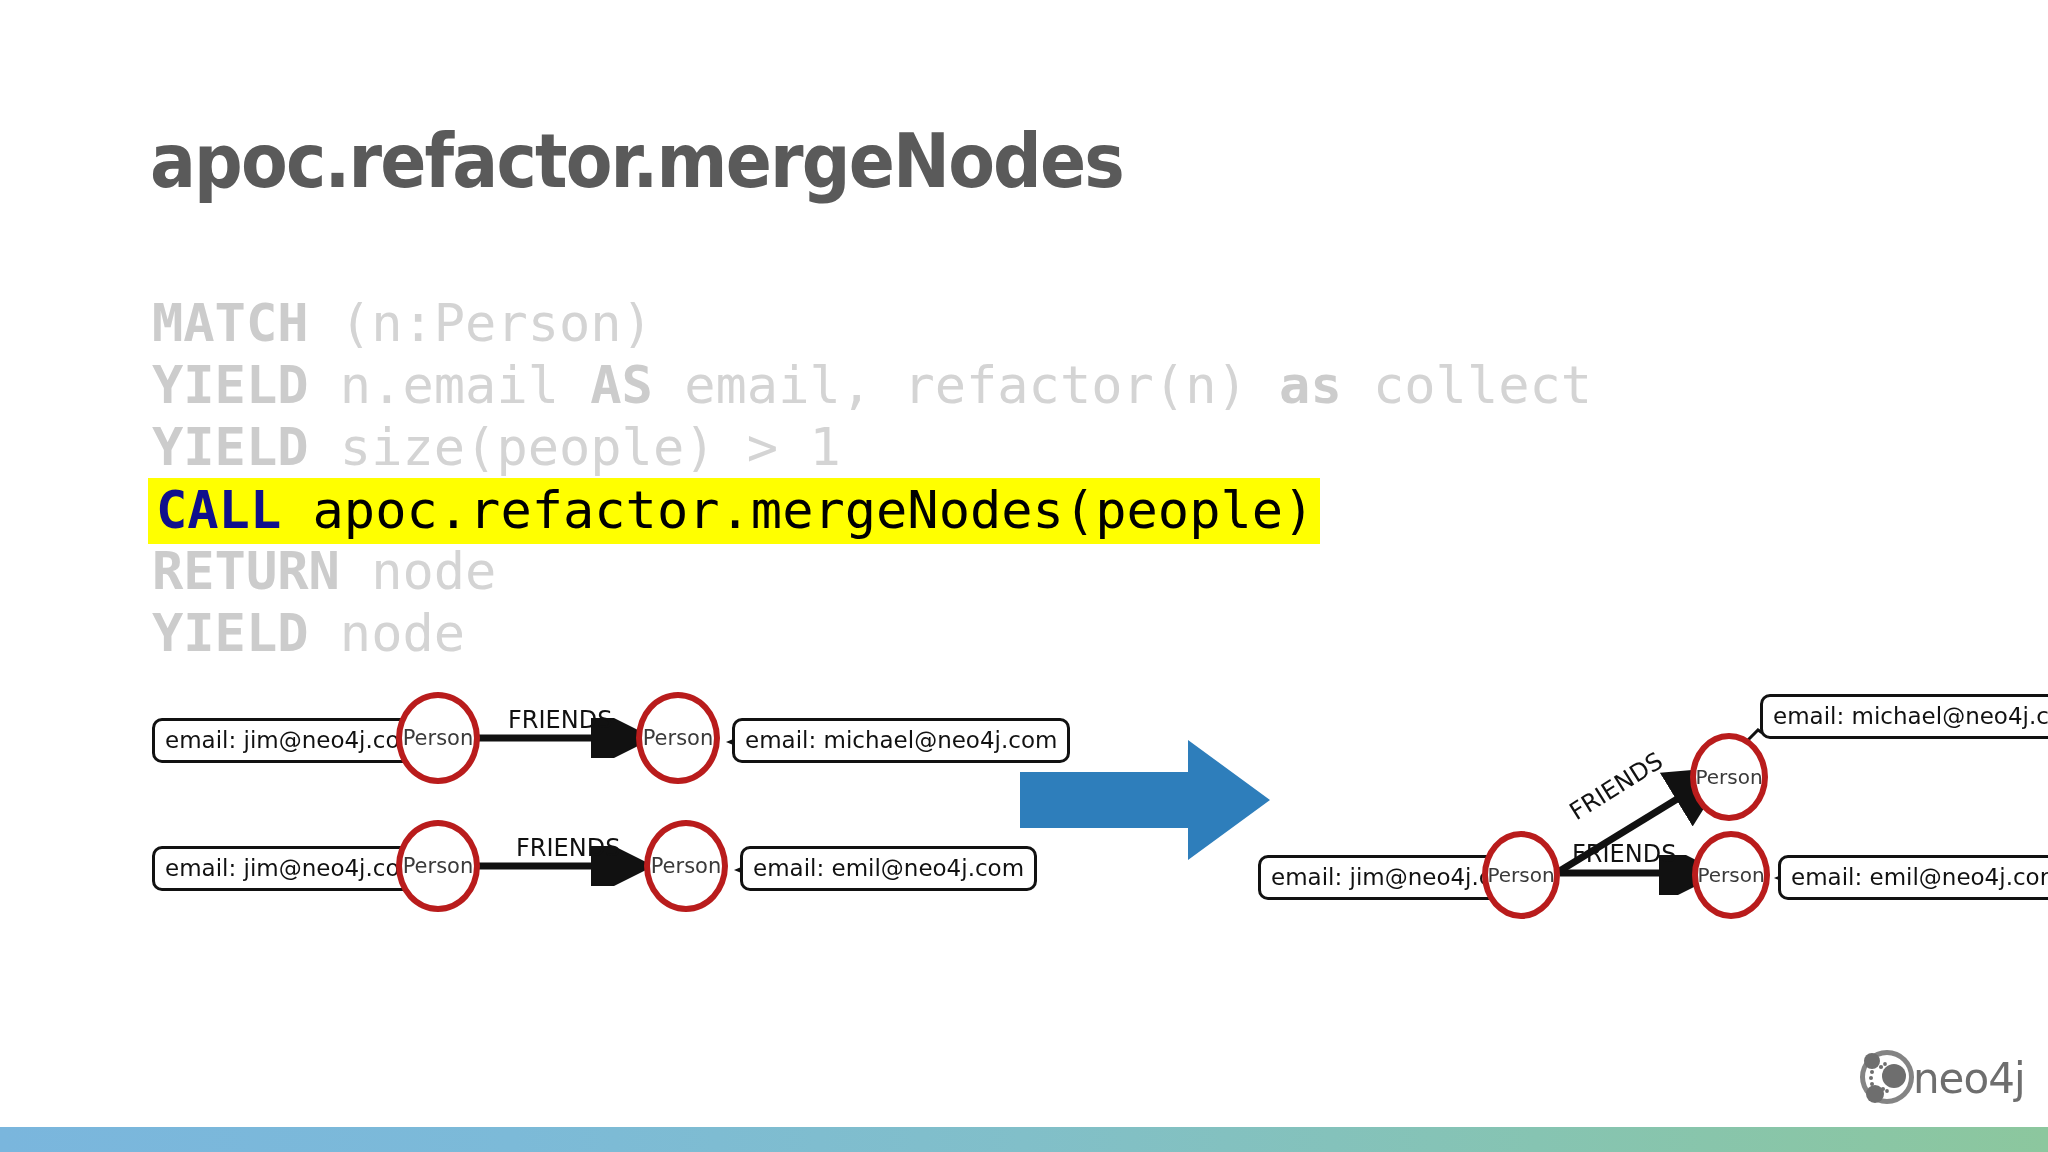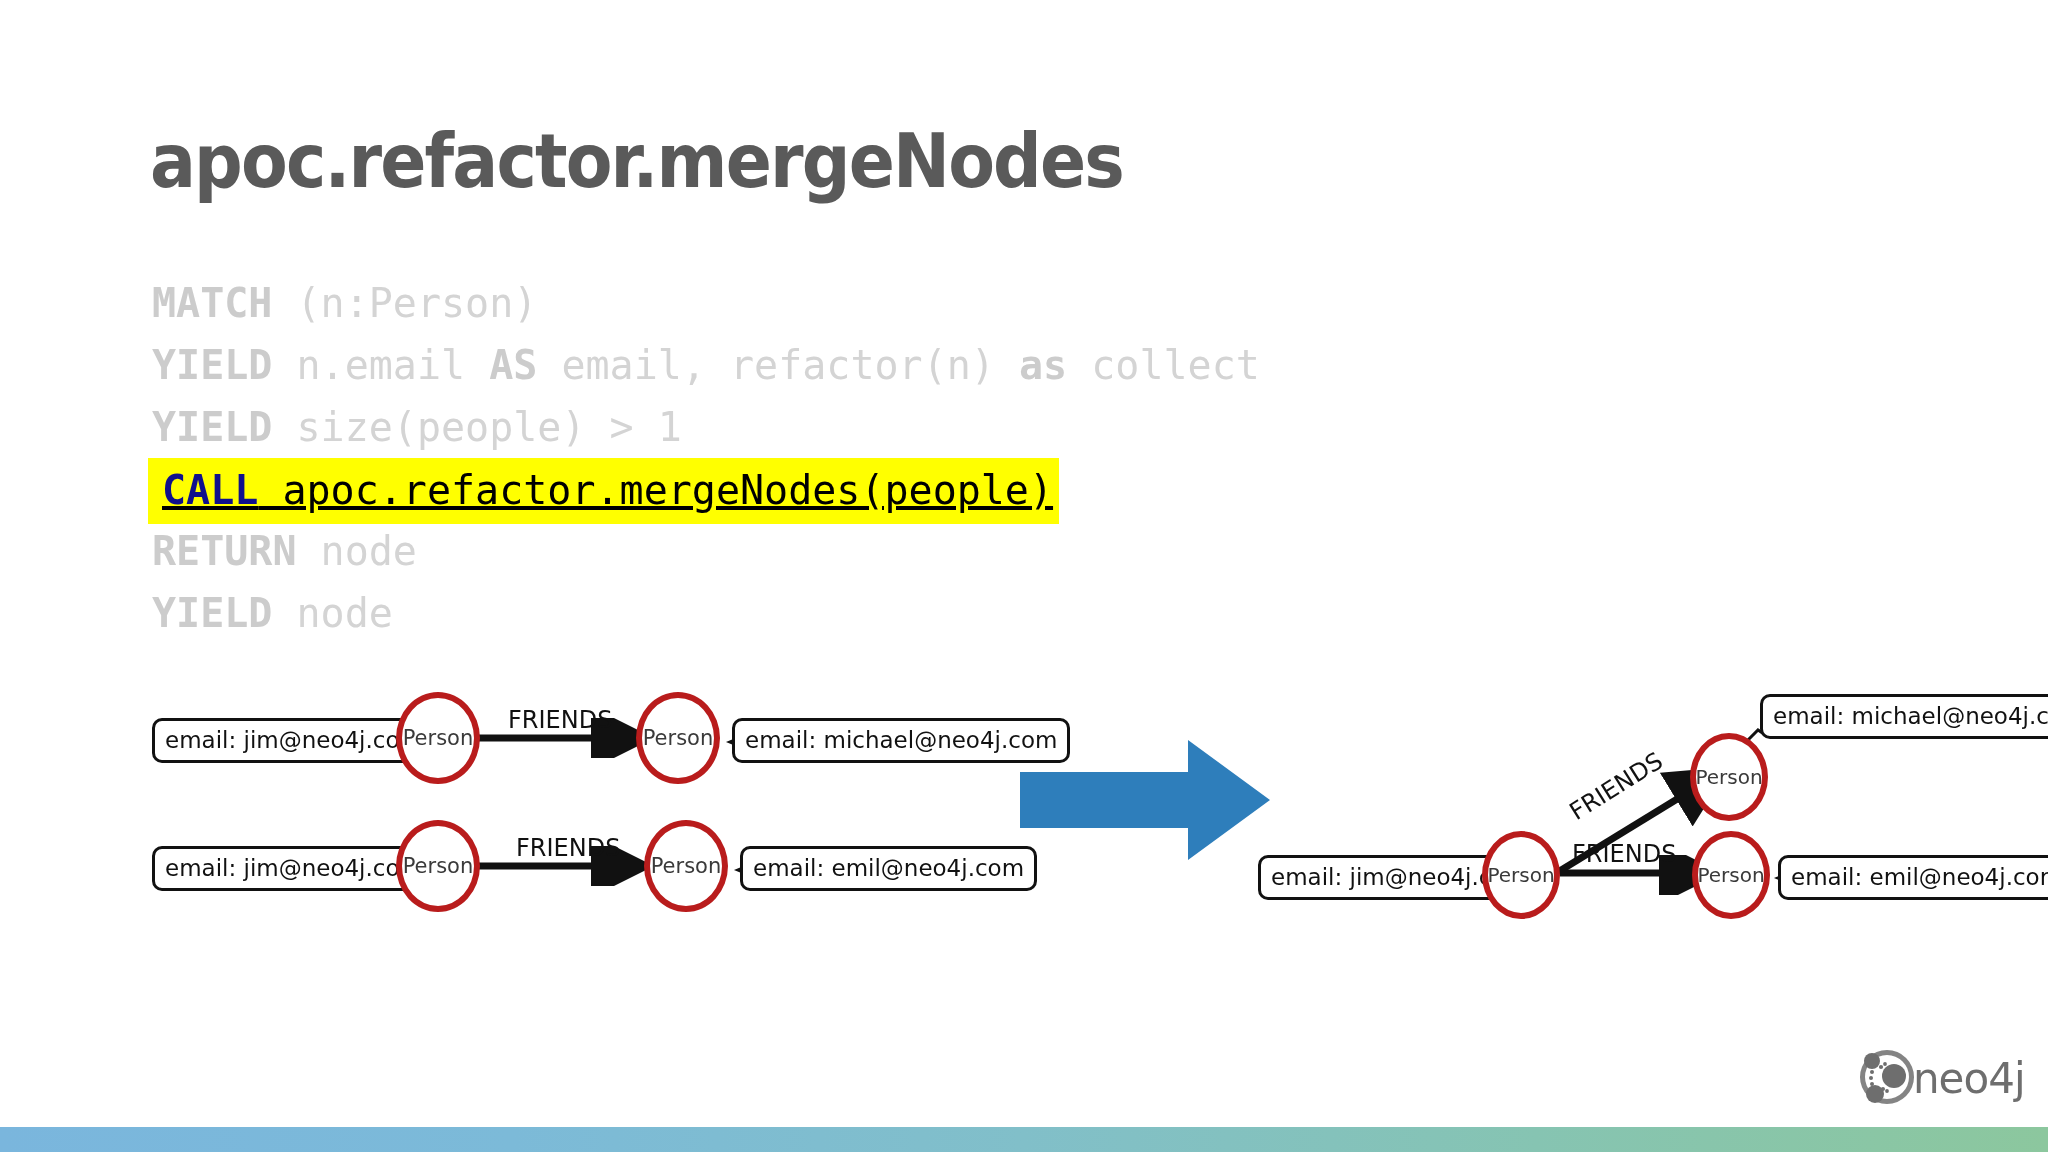--- a/index.html
+++ b/index.html
@@ -17,36 +17,35 @@
     font-weight:bold;
     font-size:74px;
     letter-spacing:-2px;
     color:#5a5a5a;
     transform:scaleX(0.92);
     transform-origin:left center;
     white-space:nowrap;
   }
   
   #code-block{
-    position:absolute;left:152px;top:272px;
+    position:absolute;left:152px;top:292px;
     font-family:"DejaVu Sans Mono","Liberation Mono",monospace;
-    font-size:40px;
+    font-size:52px;
     line-height:62px;
     white-space:nowrap;
   }
   .code-line{height:62px;display:block;}
   .code-line.dim{color:#d4d4d4;}
   .code-line.dim .kw{color:#cccccc;font-weight:bold;}
   .code-line.hl{
     background:#ffff00;
     color:#000000;
     display:inline-block;
-    padding:1px 6px 3px 14px;
+    padding:1px 6px 3px 8px;
     margin-left:-4px;
-    text-decoration:underline;
   }
   .code-line.hl .kw{color:#10108c;font-weight:bold;}
   
   .node{
     position:absolute;
     width:84px;height:92px;
     border:6px solid #b91c1c;
     border-radius:50%;
     background:#fff;
     box-sizing:border-box;

